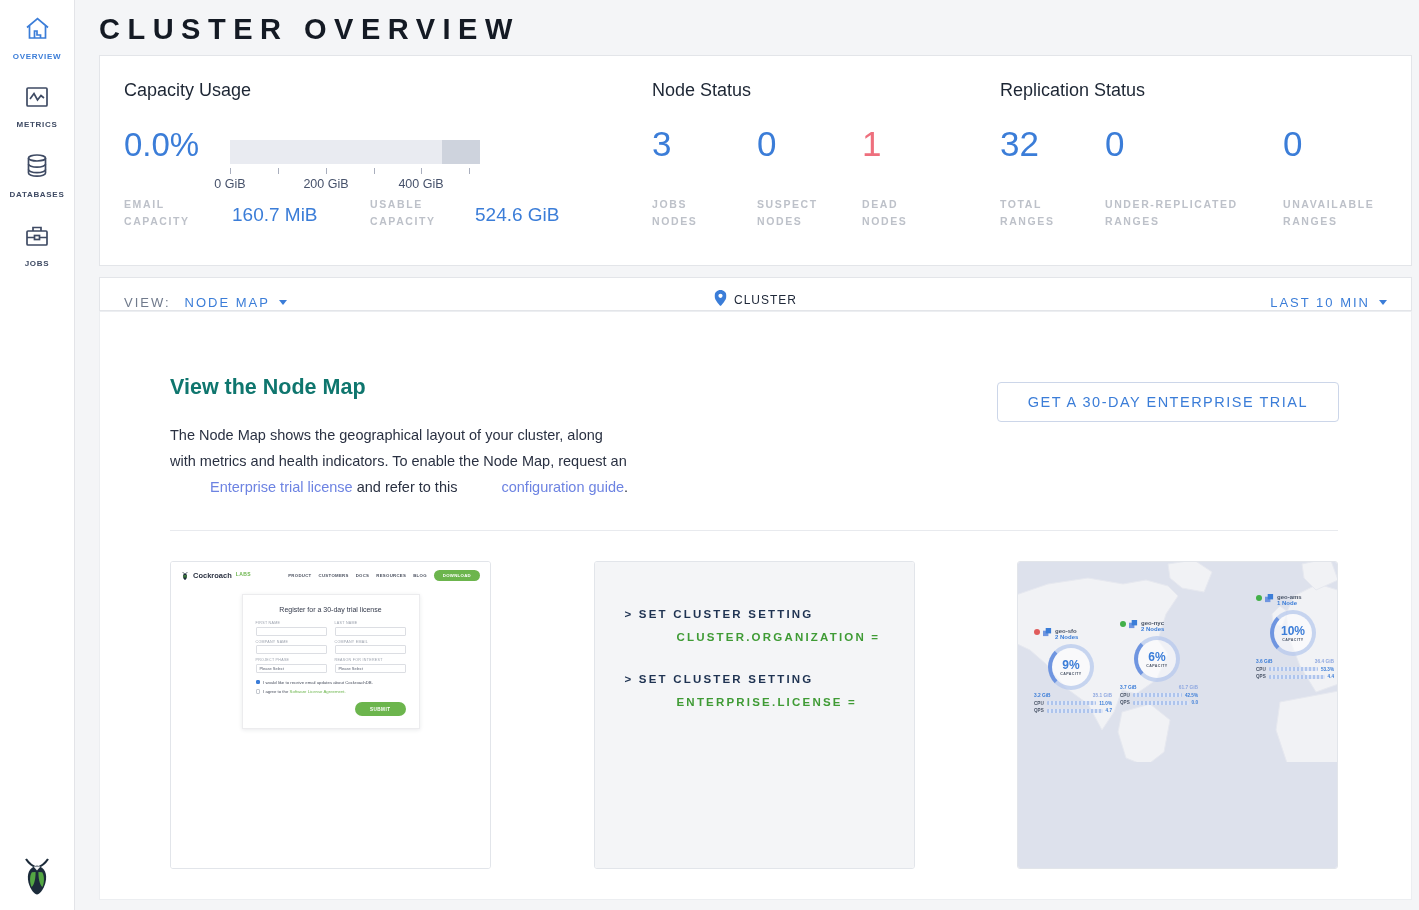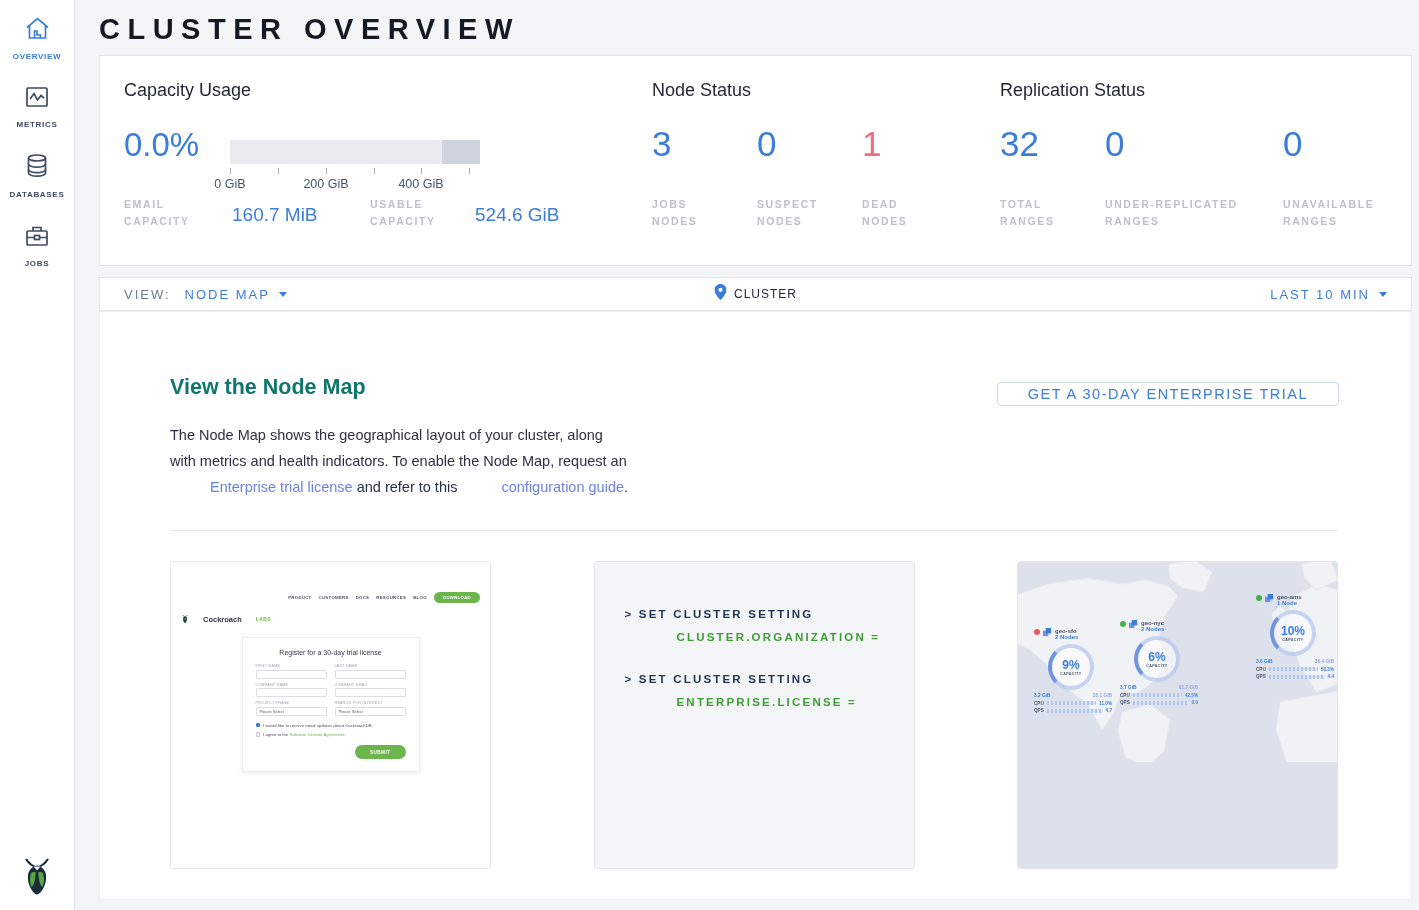--- a/index.html
+++ b/index.html
@@ -49,51 +49,51 @@
   .tick-lbl { position:absolute; top:37px; font-size:12.5px; color:#47526b; transform:translateX(-50%); white-space:nowrap; }
   .cap-val { position:absolute; top:148px; font-size:19px; color:#3b7dd8; }
   .sec-node { left:552px; width:348px; }
   .sec-repl { left:900px; width:413px; }
   .col0 { left:0; } .col1 { left:105px; } .col2 { left:210px; } .colr2 { left:283px; }
 
   
   .viewbar {
     position:absolute; left:24px; top:277px; width:1313px; height:34px;
     background:#fff; border:1px solid #e3e5e9;
-    display:flex; align-items:center; padding:0 24px;
+    display:flex; align-items:flex-end; padding:0 24px;
   }
   .vb-label { font-size:13px; letter-spacing:2px; color:#707a8c; }
   .vb-dd { display:flex; align-items:center; gap:9px; margin-left:14px; cursor:pointer; }
   .vb-value { font-size:13px; letter-spacing:2px; color:#3b7dd8; font-weight:500; }
   .caret { width:0; height:0; border-left:4.5px solid transparent; border-right:4.5px solid transparent; border-top:5px solid #3b7dd8; }
   .vb-center { position:absolute; left:50%; transform:translateX(-50%); display:flex; align-items:center; gap:8px; }
   .vb-scope { font-size:12px; letter-spacing:1px; color:#20293a; font-weight:500; }
   .vb-right { margin-left:auto; display:flex; align-items:center; gap:9px; cursor:pointer; }
 
   
   .main-panel { position:absolute; left:24px; top:311px; width:1313px; height:589px; background:#fff; border:1px solid #eceef1; }
   .nm-heading { position:absolute; left:70px; top:63px; font-size:21.5px; font-weight:700; color:#0f766e; }
   .nm-desc { position:absolute; left:70px; top:110px; width:462px; font-size:14.5px; line-height:26px; color:#2a3142; }
   .link { color:#6d83e2; cursor:pointer; text-decoration:none;margin-left:40px; }
   .trial-btn {
-    position:absolute; right:72px; top:70px; height:24px; padding:0 30px;
+    position:absolute; right:72px; top:70px; height:40px; padding:0 30px;
     background:#fff; border:1px solid #ccd6e9; border-radius:4px;
     color:#3b7dd8; font-size:14.5px; letter-spacing:1.5px; font-family:inherit; cursor:pointer;margin-left:29px;
   }
   .nm-divider { position:absolute; left:70px; right:73px; top:218px; border-top:1px solid #e8eaee; }
 
   .cards-row { position:absolute; left:70px; right:73px; top:249px; display:flex; justify-content:space-between; }
   .step-card { width:321px; height:308px; background:#fff; border:1px solid #e2e5ea; border-radius:3px; overflow:hidden; }
   .card-visual { height:200px; position:relative; }
   .card-caption { padding:25px 28px 0; font-size:14.5px; line-height:26px; color:#2a3142; }
 
   
   .site-mock { background:#fff; padding:8px 10px; height:100%; }
   .site-head { display:flex; align-items:center; }
-  .site-brand { display:flex; align-items:center; gap:14px;margin-top:44px; }
+  .site-brand { display:flex; align-items:flex-start; gap:4px; }
   .site-brand .b1 { font-size:7.5px; font-weight:700; color:#2c3242; }
   .site-brand .b2 { font-size:5px; font-weight:700; color:#6cb54d; letter-spacing:.4px; }
   .site-nav { margin-left:auto; display:flex; align-items:center; gap:7px; }
   .site-nav span { font-size:4.3px; font-weight:700; letter-spacing:.3px; color:#4c5260; }
   .dl-pill { background:#6cb54d; color:#fff !important; padding:3px 9px; border-radius:8px; }
   .reg-form { width:178px; margin:13px auto 0; background:#fff; border:1px solid #ececee; box-shadow:0 1px 4px rgba(40,50,70,.10); padding:11px 13px 12px; }
   .reg-title { font-size:7px; color:#33394a; text-align:center; margin-bottom:8px; }
   .reg-grid { display:grid; grid-template-columns:1fr 1fr; column-gap:8px; row-gap:4px; }
   .reg-field label { display:block; font-size:3.6px; letter-spacing:.3px; color:#9aa0ac; margin-bottom:1.5px; }
   .reg-input { height:9px; border:1px solid #dcdee3; border-radius:1px; font-size:4px; color:#5a6070; line-height:8px; padding-left:3px; }

